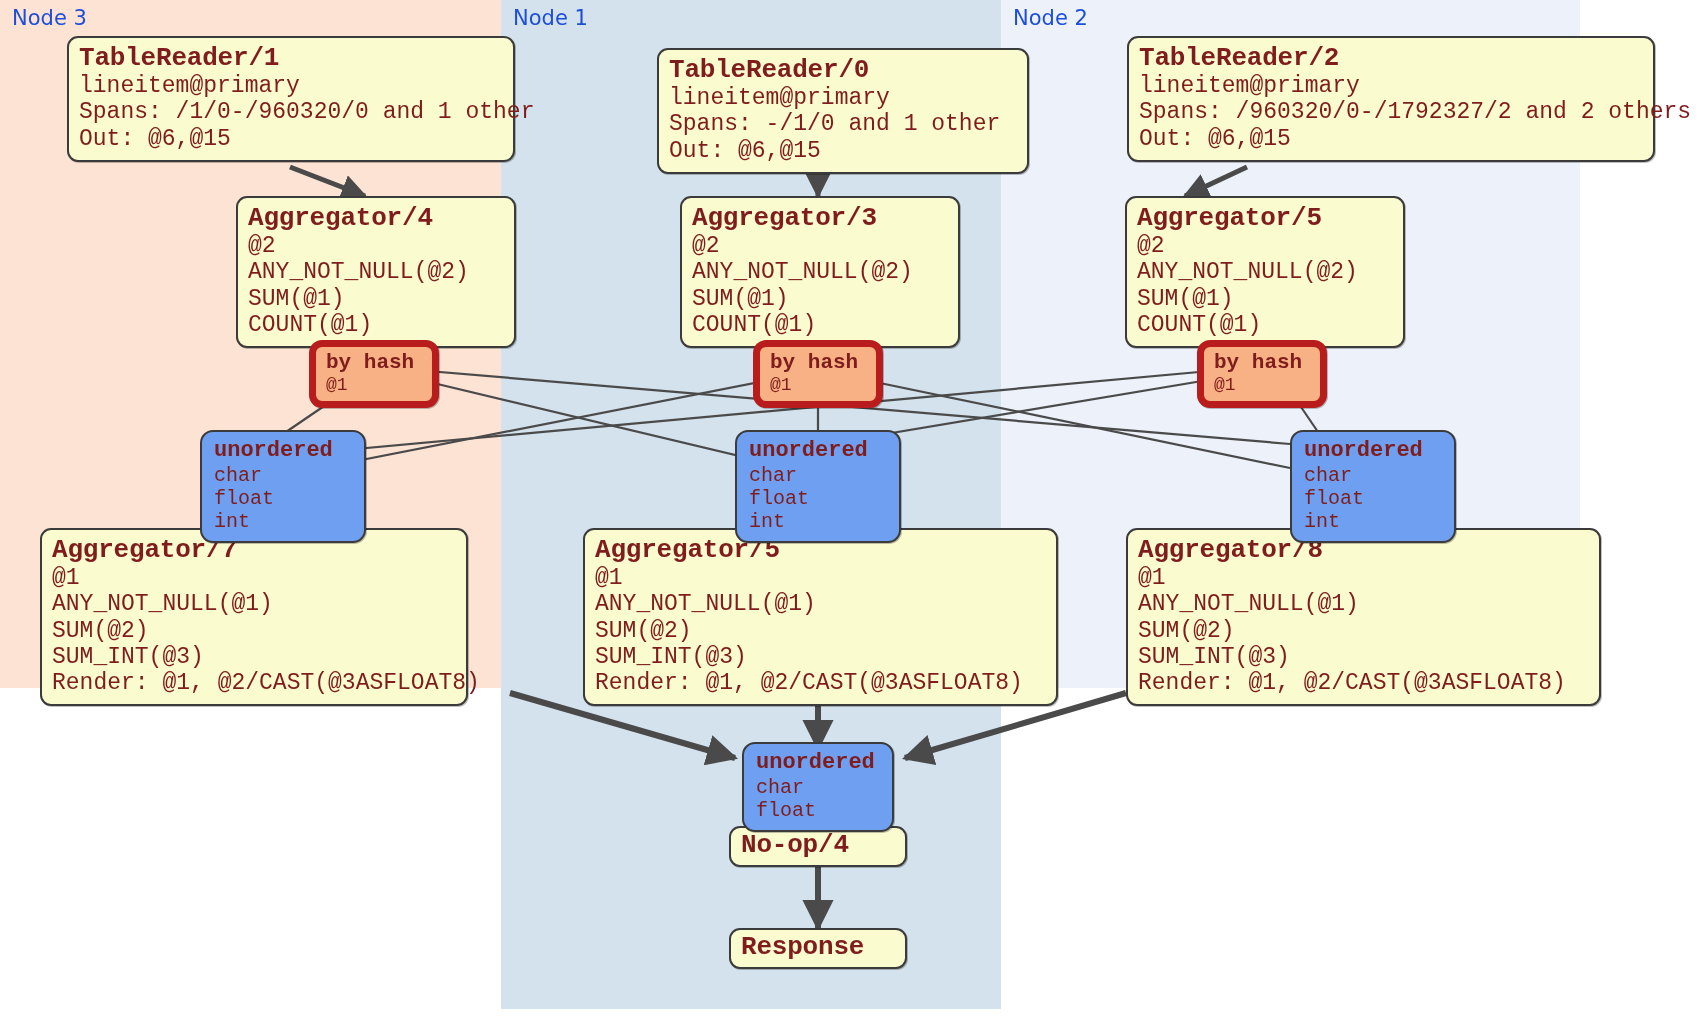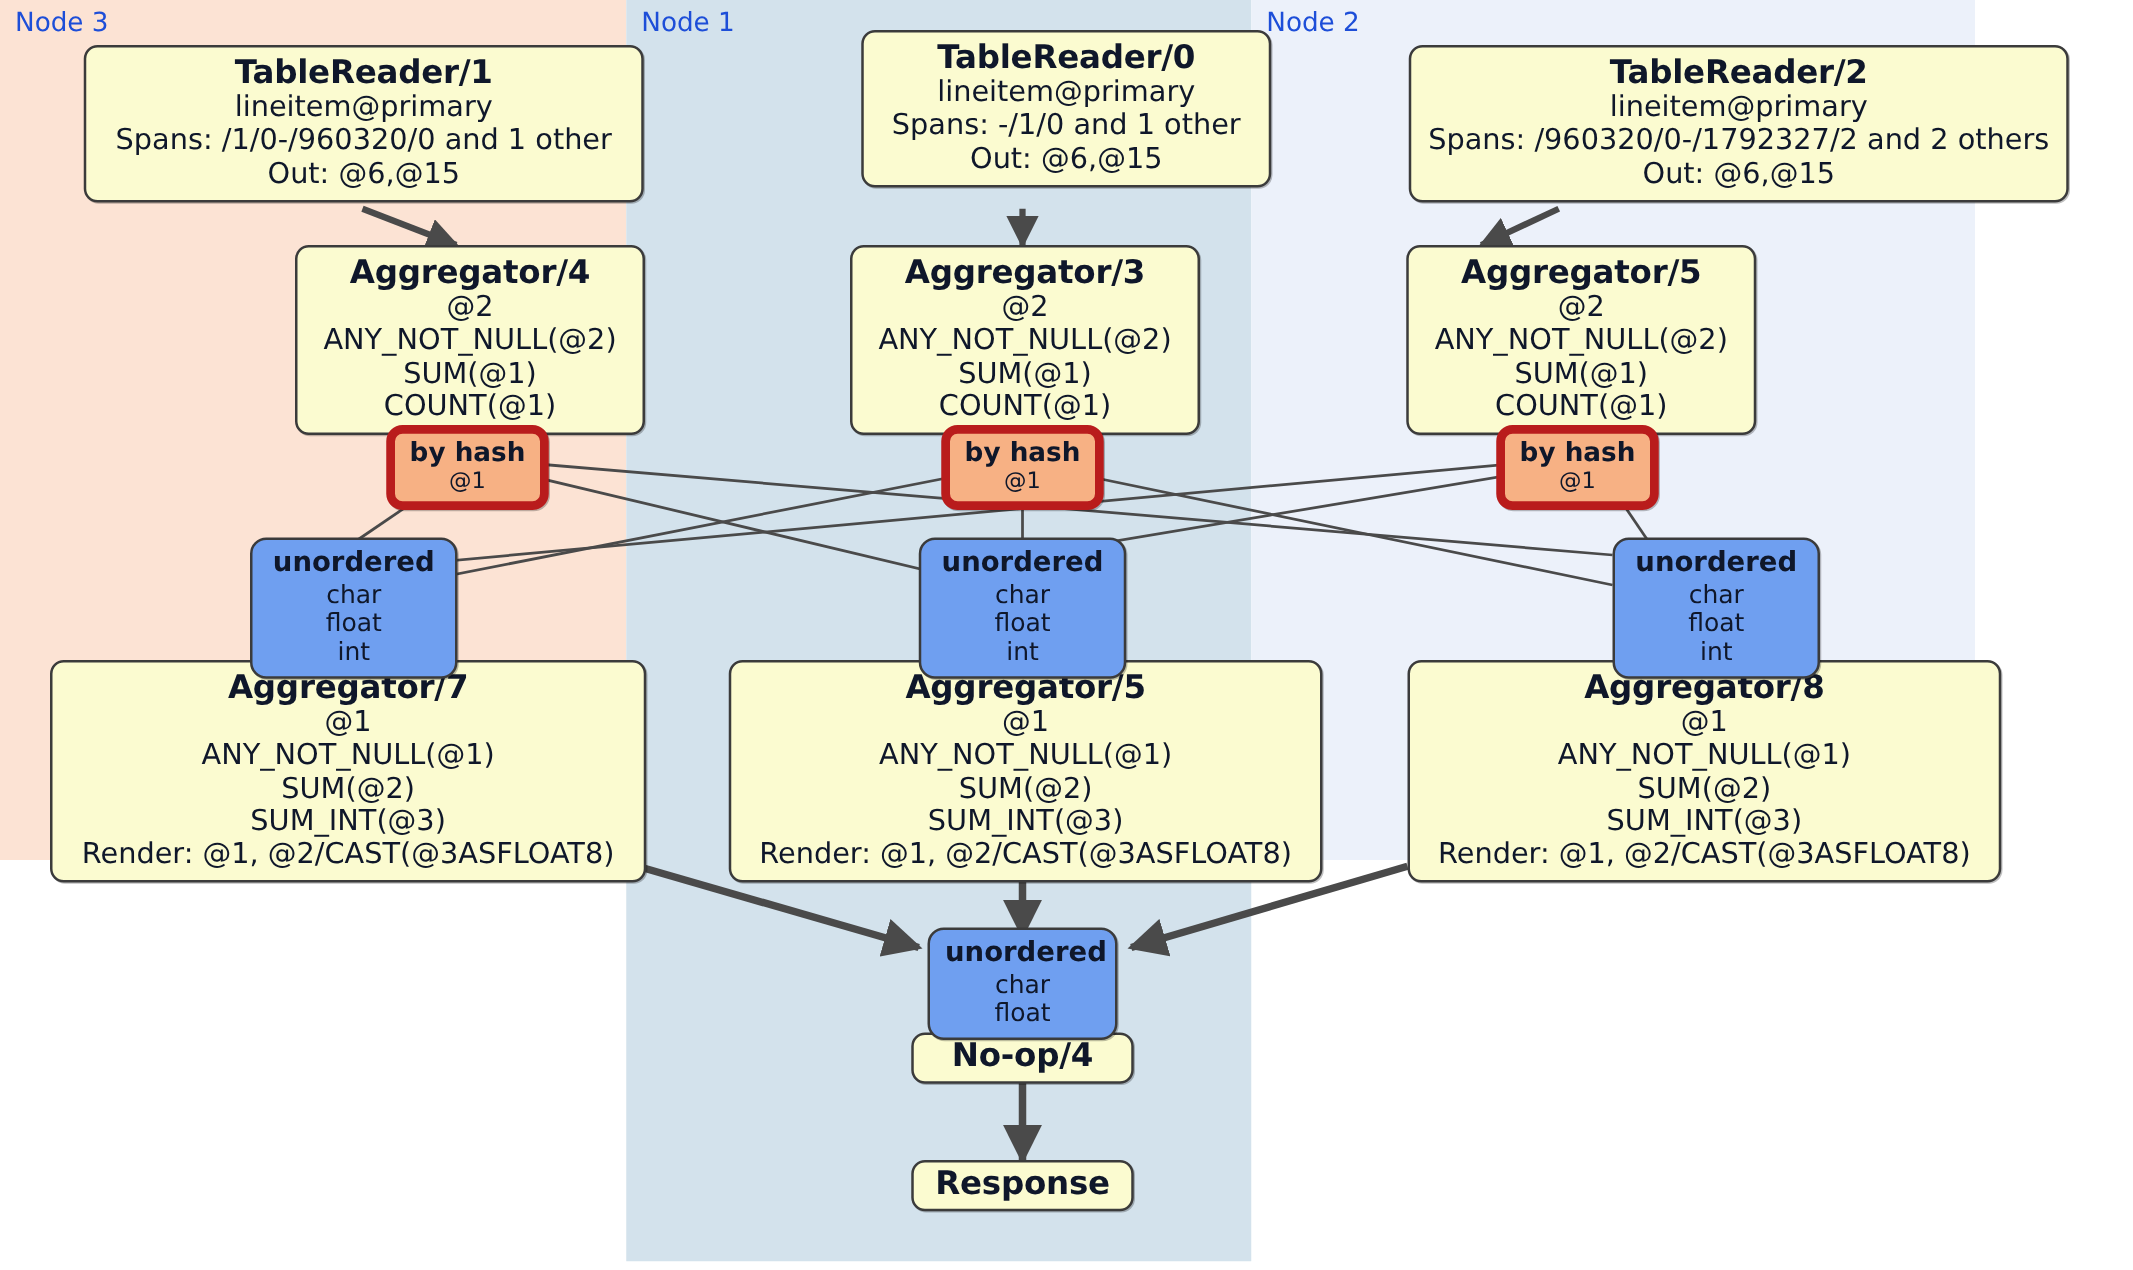--- a/index.html
+++ b/index.html
@@ -44,22 +44,23 @@
     left: 0; top: 0;
     width: 1706px;
     height: 1016px;
     pointer-events: none;
   }
 
   
   .gnode {
     position: absolute;
     box-sizing: border-box;
-    text-align: center;
-    color: #0f172a;
+    text-align: left;
+    color: #7f1d1d;
+    font-family: Liberation Mono, monospace;
   }
   .proc {
     background: #fbfbd0;
     border: 2px solid #3b3b3b;
     border-radius: 11px;
     box-shadow: 1px 1px 0 rgba(0,0,0,0.25);
     padding: 6px 10px 8px 10px;
   }
   .proc .title {
     font-weight: bold;
@@ -158,21 +159,21 @@
 
   <div id="node-layer">
 
     <div class="gnode proc" style="left:67px; top:36px; width:448px;">
       <div class="title">TableReader/1</div>
       <div class="line">lineitem@primary</div>
       <div class="line">Spans: /1/0-/960320/0 and 1 other</div>
       <div class="line">Out: @6,@15</div>
     </div>
 
-    <div class="gnode proc" style="left:657px; top:24px; width:328px;margin-left:32px;">
+    <div class="gnode proc" style="left:657px; top:48px; width:372px;">
       <div class="title">TableReader/0</div>
       <div class="line">lineitem@primary</div>
       <div class="line">Spans: -/1/0 and 1 other</div>
       <div class="line">Out: @6,@15</div>
     </div>
 
     <div class="gnode proc" style="left:1127px; top:36px; width:528px;">
       <div class="title">TableReader/2</div>
       <div class="line">lineitem@primary</div>
       <div class="line">Spans: /960320/0-/1792327/2 and 2 others</div>
@@ -232,21 +233,21 @@
       <div class="line">int</div>
     </div>
 
     <div class="gnode receiver" style="left:1290px; top:430px; width:166px;">
       <div class="title">unordered</div>
       <div class="line">char</div>
       <div class="line">float</div>
       <div class="line">int</div>
     </div>
 
-    <div class="gnode proc" style="left:40px; top:528px; width:477px;">
+    <div class="gnode proc" style="left:40px; top:528px; width:428px;">
       <div class="title">Aggregator/7</div>
       <div class="line">@1</div>
       <div class="line">ANY_NOT_NULL(@1)</div>
       <div class="line">SUM(@2)</div>
       <div class="line">SUM_INT(@3)</div>
       <div class="line">Render: @1, @2/CAST(@3ASFLOAT8)</div>
     </div>
 
     <div class="gnode proc" style="left:583px; top:528px; width:475px;">
       <div class="title">Aggregator/5</div>

